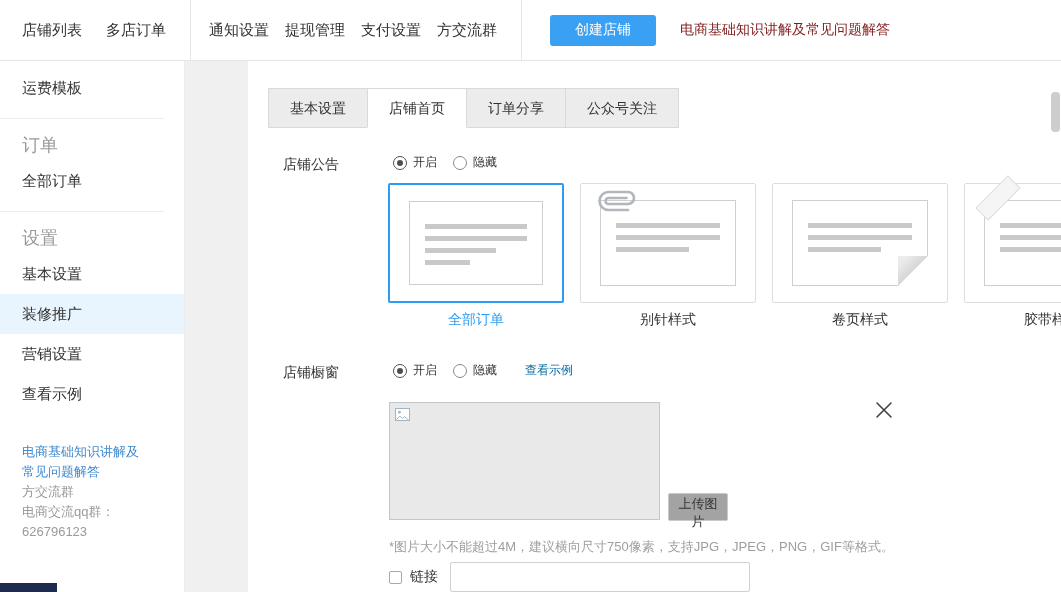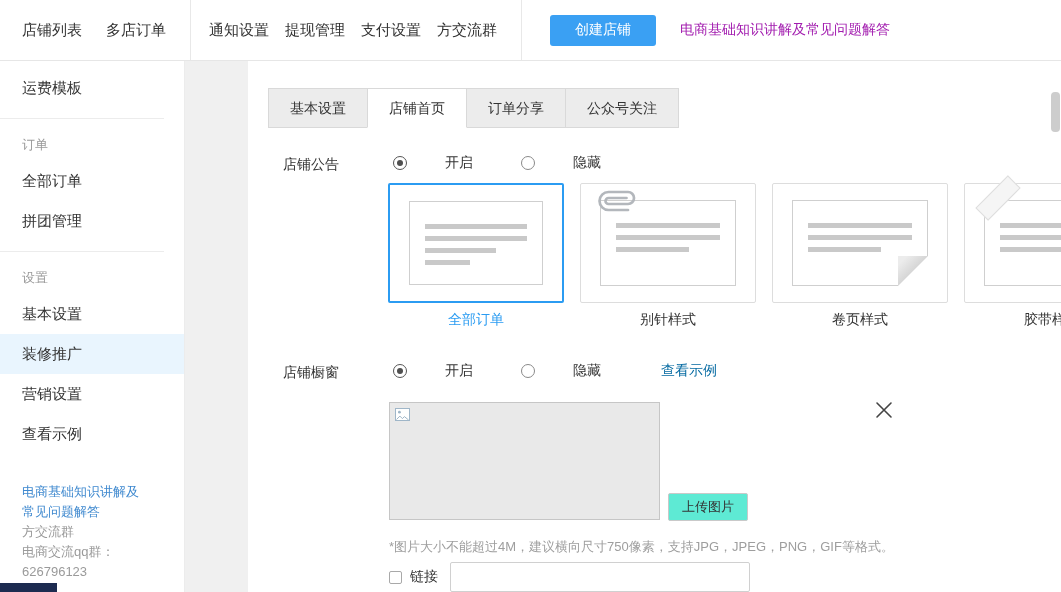--- a/index.html
+++ b/index.html
@@ -18,51 +18,51 @@
   }
   .nav-item { font-size:15px; color:#333; white-space:nowrap; cursor:pointer; }
   .ml22{margin-left:22px}.ml24{margin-left:24px}.ml18{margin-left:18px}
   .ml16{margin-left:16px}.ml26{margin-left:26px}
   .vdiv { width:1px; height:60px; background:#e8e8e8; margin-left:24px; }
   .create-btn {
     margin-left:28px; width:106px; height:31px; border:none; border-radius:3px;
     background:#3aa0f3; color:#fff; font-size:14px; cursor:pointer;
     font-family:inherit;
   }
-  .faq-red { margin-left:24px; font-size:14px; color:#a21caf; white-space:nowrap; cursor:pointer; }
+  .faq-red { margin-left:24px; font-size:14px; color:#7f1d1d; white-space:nowrap; cursor:pointer; }
 
   
   .sidebar {
     position:absolute; left:0; top:61px; width:185px; bottom:0;
     background:#fff; border-right:1px solid #ececec; z-index:4;
   }
   .side-item { height:40px; line-height:40px; padding-left:22px; font-size:15px; color:#333; cursor:pointer; }
   .side-item.first { margin-top:7px; }
   .side-item.active { background:#e9f5fe; }
   .side-divider { height:1px; background:#ececec; margin:10px 20px 0 0; }
-  .side-section { height:24px; line-height:24px; padding-left:22px; font-size:13px; color:#9a9a9a; margin-top:14px; margin-bottom:4px; }
+  .side-section { height:24px; line-height:24px; padding-left:22px; font-size:18px; color:#9a9a9a; margin-top:14px; margin-bottom:4px; }
   .side-footer { margin-top:28px; padding:0 14px 0 22px; }
   .side-footer .blue-line { font-size:13px; line-height:20px; color:#3f89cf; cursor:pointer; }
   .side-footer .gray-line { font-size:13px; line-height:20px; color:#9a9a9a; }
 
   .corner-strip { position:absolute; left:0; bottom:0; width:57px; height:9px; background:#1d2b50; z-index:10; }
 
   
   .main { position:absolute; left:185px; top:61px; right:0; bottom:0; background:#f0f0f0; }
   .panel { position:absolute; left:63px; top:0; right:0; bottom:0; background:#fff; overflow:hidden; }
 
   .tabs { position:absolute; left:20px; top:27px; display:flex; }
   .tab {
     height:40px; line-height:38px; padding:0 21px; font-size:14px; color:#333;
     background:#ececec; border:1px solid #d9d9d9; margin-right:-1px; cursor:pointer; white-space:nowrap;
   }
   .tab.active { background:#fff; border-bottom-color:#fff; position:relative; z-index:1; }
 
   .section-label { position:absolute; left:35px; font-size:14px; color:#333; }
-  .radio-row { position:absolute; left:145px; display:flex; align-items:center; font-size:14px; color:#333;gap:32px; }
+  .radio-row { position:absolute; left:145px; display:flex; align-items:center; font-size:12px; color:#333; }
   .radio { width:14px; height:14px; border-radius:50%; border:1px solid #8a8a8a; background:#fff; margin-right:6px; position:relative; flex:none; cursor:pointer; }
   .radio.checked { border-color:#555; }
   .radio.checked::after { content:""; position:absolute; left:3px; top:3px; right:3px; bottom:3px; border-radius:50%; background:#4f4f4f; }
   .radio-gap { margin-left:16px; }
   .blue-link { color:#0369a1; margin-left:28px; cursor:pointer; }
 
   
   .style-cards { position:absolute; left:140px; top:122px; display:flex; }
   .style-card {
     position:relative; width:176px; height:120px; flex:none;
@@ -86,22 +86,22 @@
     background:#f5f5f5; border:1px solid #ddd; transform:rotate(-45deg);
   }
   .style-labels { position:absolute; left:140px; top:250px; display:flex; }
   .slabel { width:176px; margin-right:16px; text-align:center; font-size:14px; color:#333; cursor:pointer; flex:none; }
   .slabel.selected { color:#2b9cf2; }
 
   
   .img-box { position:absolute; left:141px; top:341px; width:271px; height:118px; background:#e9e9e9; border:1px solid #c6c6c6; }
   .broken-img { position:absolute; left:5px; top:5px; }
   .upload-btn {
-    position:absolute; left:420px; top:432px; width:80px; height:28px;
-    background:#5eead4; border:1px solid #c9c9c9; border-radius:2px;
+    position:absolute; left:420px; top:432px; width:60px; height:28px;
+    background:#a3a3a3; border:1px solid #c9c9c9; border-radius:2px;
     font-size:13px; color:#333; cursor:pointer; font-family:inherit;
   }
   .close-x { position:absolute; left:627px; top:340px; width:18px; height:18px; cursor:pointer; }
   .hint { position:absolute; left:141px; top:477px; font-size:13px; color:#9e9e9e; white-space:nowrap; }
   .link-row { position:absolute; left:141px; top:501px; display:flex; align-items:center; }
   .checkbox { width:13px; height:13px; border:1px solid #a9a9a9; border-radius:2px; background:#fff; flex:none; cursor:pointer; }
   .cb-label { margin-left:8px; font-size:14px; color:#333; }
   .link-input {
     margin-left:12px; width:300px; height:30px; border:1px solid #d0d0d0; border-radius:2px;
     outline:none; padding:0 8px; font-size:13px; font-family:inherit;
@@ -126,21 +126,20 @@
     <button class="create-btn">创建店铺</button>
     <span class="faq-red">电商基础知识讲解及常见问题解答</span>
   </header>
 
   <aside class="sidebar">
     <div class="side-item first">运费模板</div>
     <div class="side-divider"></div>
 
     <div class="side-section">订单</div>
     <div class="side-item">全部订单</div>
-    <div class="side-item">拼团管理</div>
     <div class="side-divider"></div>
 
     <div class="side-section">设置</div>
     <div class="side-item">基本设置</div>
     <div class="side-item active">装修推广</div>
     <div class="side-item">营销设置</div>
     <div class="side-item">查看示例</div>
 
     <div class="side-footer">
       <div class="blue-line">电商基础知识讲解及</div>

